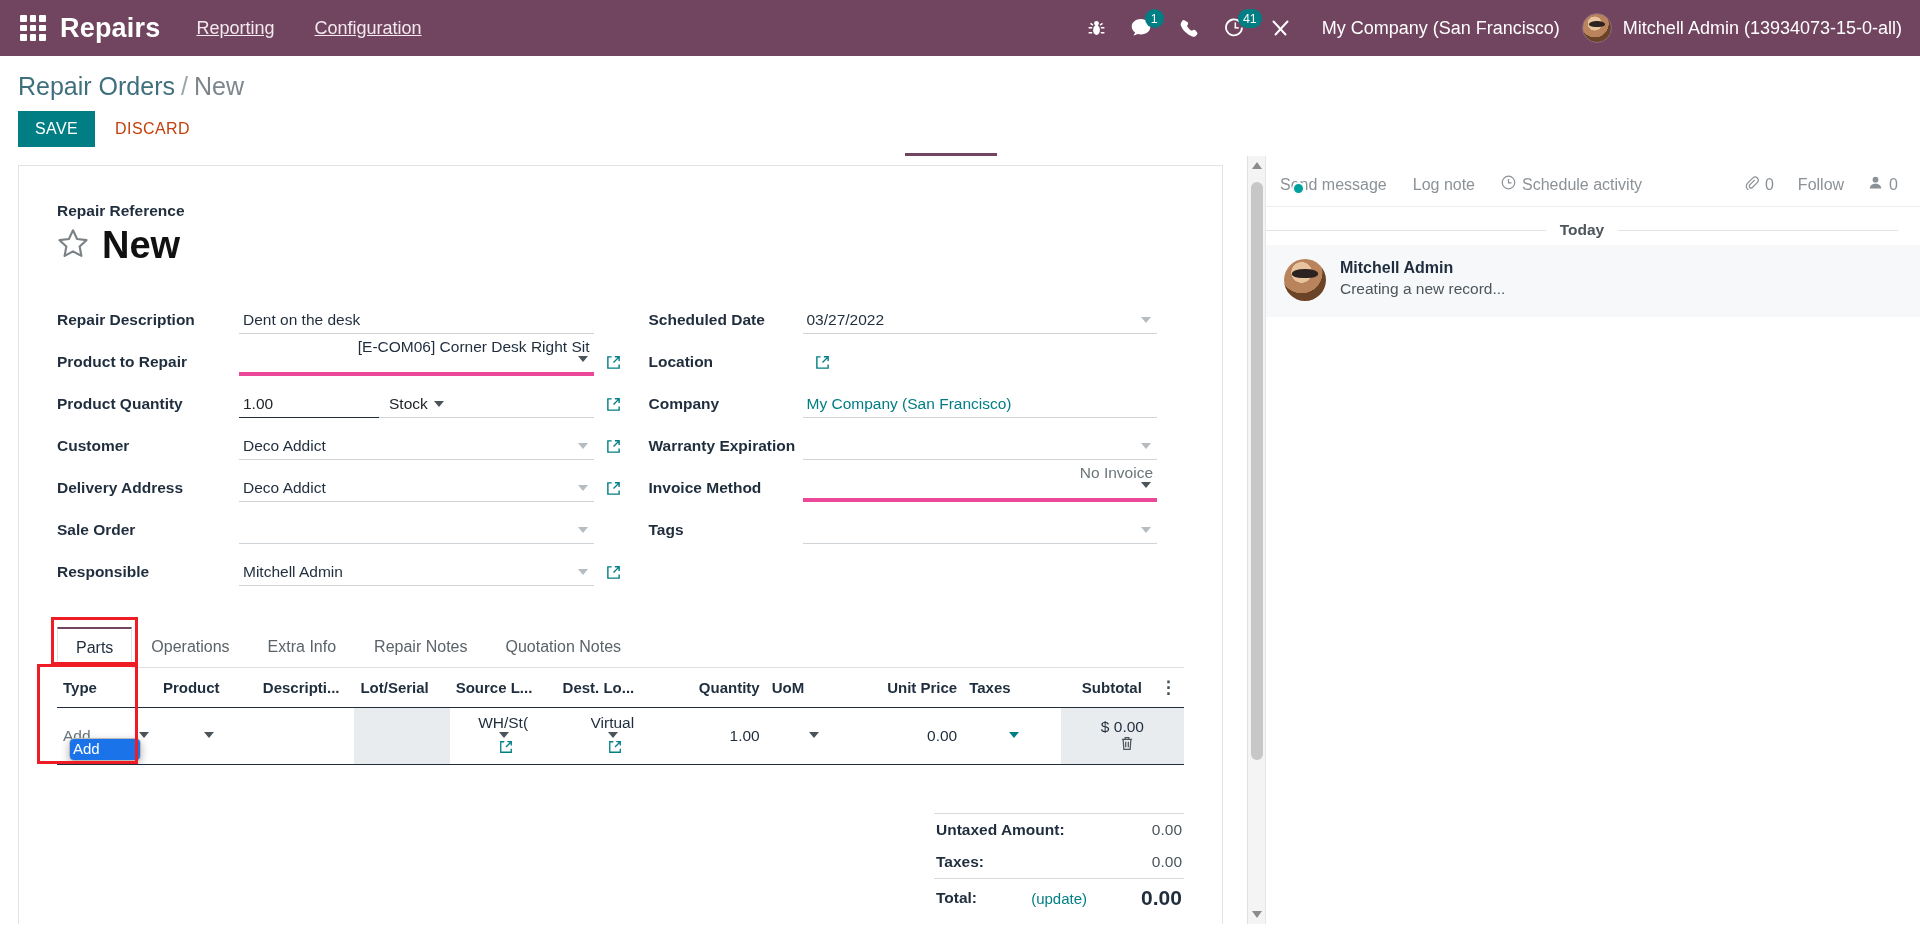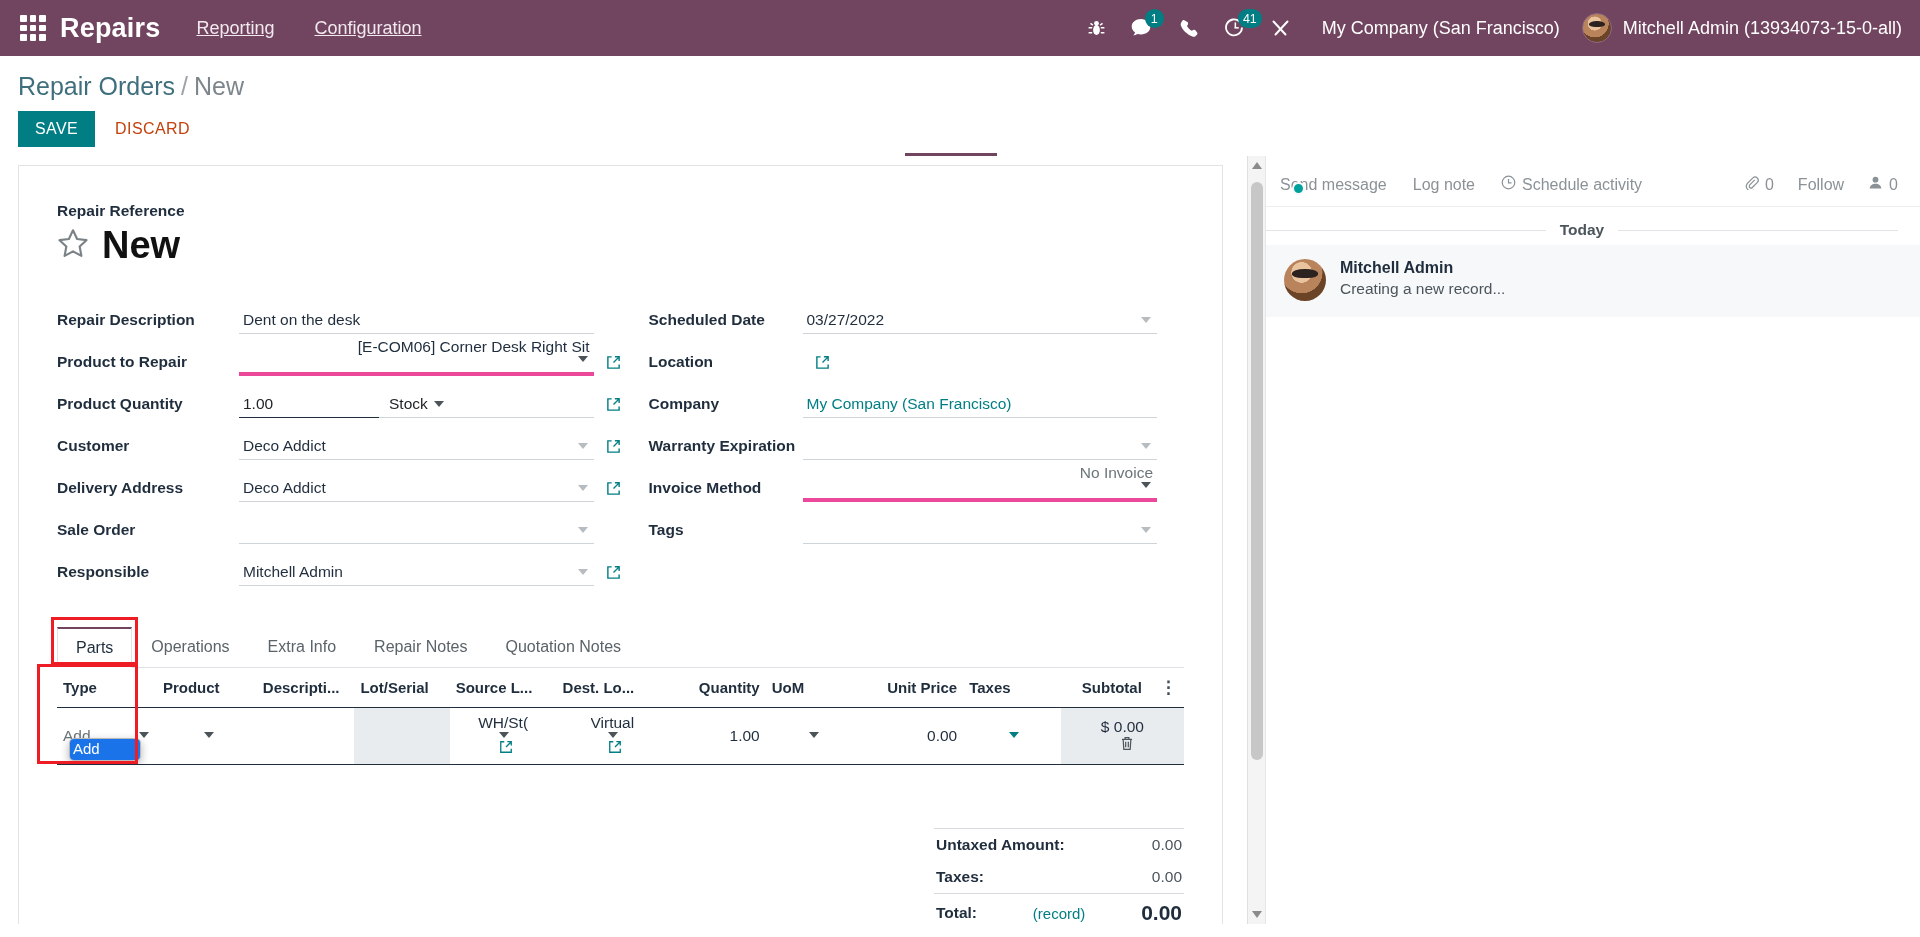--- a/index.html
+++ b/index.html
@@ -165,21 +165,21 @@
     background:#ffffff; border:1px solid #b9b9b9; border-radius:5px;
     box-shadow:0 3px 8px rgba(0,0,0,.30); z-index:40; padding:0; overflow:hidden;
   }
   .dropdown-list .opt { font-size:15px; padding:1px 3px; cursor:pointer; color:#111; line-height:1.25; }
   .dropdown-list .opt.selected { background:#1a73e8; color:#ffffff; }
 
   
   .annot { position:absolute; border:3px solid #ee1c25; pointer-events:none; z-index:50; }
 
   
-  .totals { margin-top:63px; display:flex; justify-content:flex-end; }
+  .totals { margin-top:48px; display:flex; justify-content:flex-end; }
   .totals-inner { width:250px; }
   .trow { display:flex; justify-content:space-between; align-items:center; padding:7px 2px; font-size:15.5px; }
   .trow.bordered { border-top:1px solid #d6dadd; }
   .tlabel { font-weight:700; color:#1f2d3d; }
   .tval { color:#4b555b; }
   .total-final { font-size:21px; font-weight:700; color:#1f2d3d; }
   .update-link { color:#017e84; font-size:15px; cursor:pointer; }
 
   
   .chatter { flex:1; background:#ffffff; border-left:1px solid #e6e6e6; padding:0; position:relative; }
@@ -588,21 +588,21 @@
             <div class="trow bordered">
               <span class="tlabel">Untaxed Amount:</span>
               <span class="tval">0.00</span>
             </div>
             <div class="trow">
               <span class="tlabel">Taxes:</span>
               <span class="tval">0.00</span>
             </div>
             <div class="trow bordered">
               <span class="tlabel">Total:</span>
-              <span class="update-link">(record)</span>
+              <span class="update-link">(update)</span>
               <span class="total-final">0.00</span>
             </div>
           </div>
         </div>
       </div>
 
       <div class="scrollbar-track">
         <div class="scroll-arrow scroll-up"></div>
         <div class="scrollbar-thumb"></div>
         <div class="scroll-arrow scroll-down"></div>

